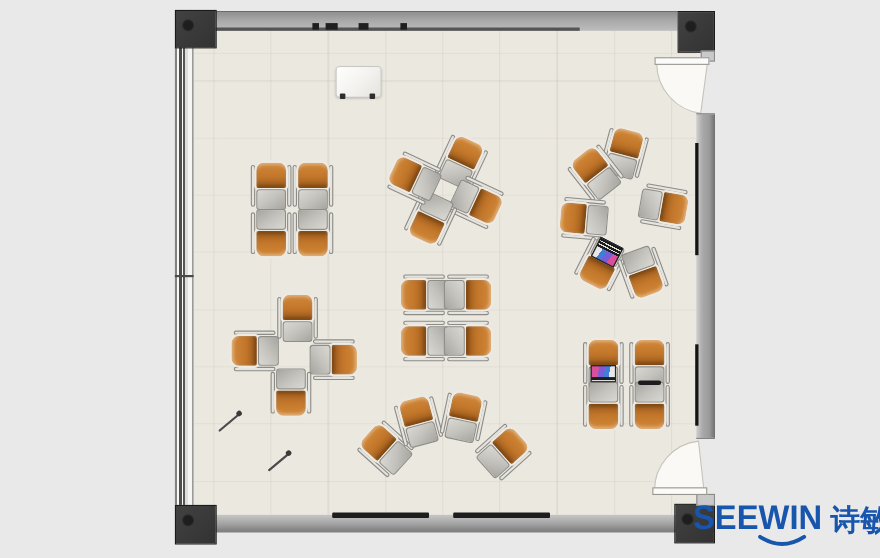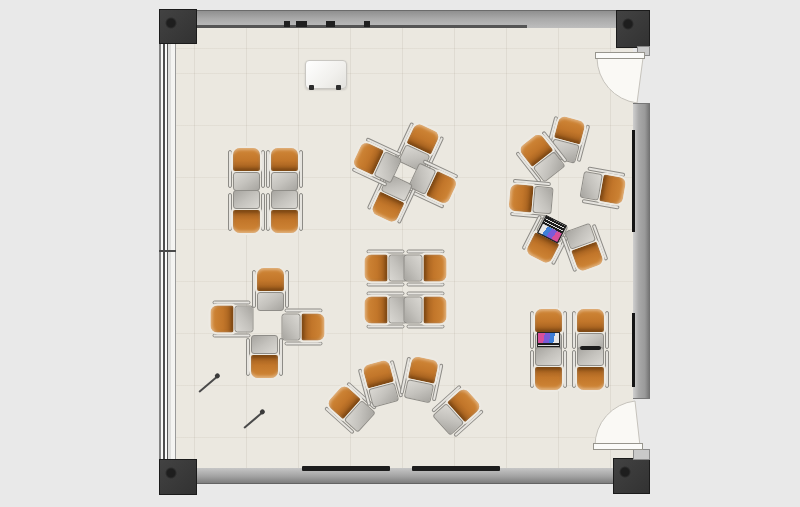--- a/index.html
+++ b/index.html
@@ -312,13 +312,20 @@
         <i class="arm al"></i>
         <i class="arm ar"></i>
         <b class="seat"></b>
         <b class="desk"></b>
         <span class="acc-bar"></span>
       </div>
       <div class="pen" style="left: 196px; top: 383px; transform: rotate(-40deg);"></div>
       <div class="pen" style="left: 241px; top: 419px; transform: rotate(-40deg);"></div>
     </div>
 
+  <div class="logo">
+    <span class="logo-brand">SEEWIN</span>
+    <svg class="logo-smile" width="46" height="13" viewBox="0 0 46 13">
+      <path d="M3,2 Q23,15 43,2" fill="none" stroke="#1856ae" stroke-width="3.6" stroke-linecap="round"></path>
+    </svg>
+    <span class="logo-cjk">诗敏</span>
+  </div>
 </div>
 
 </body></html>

